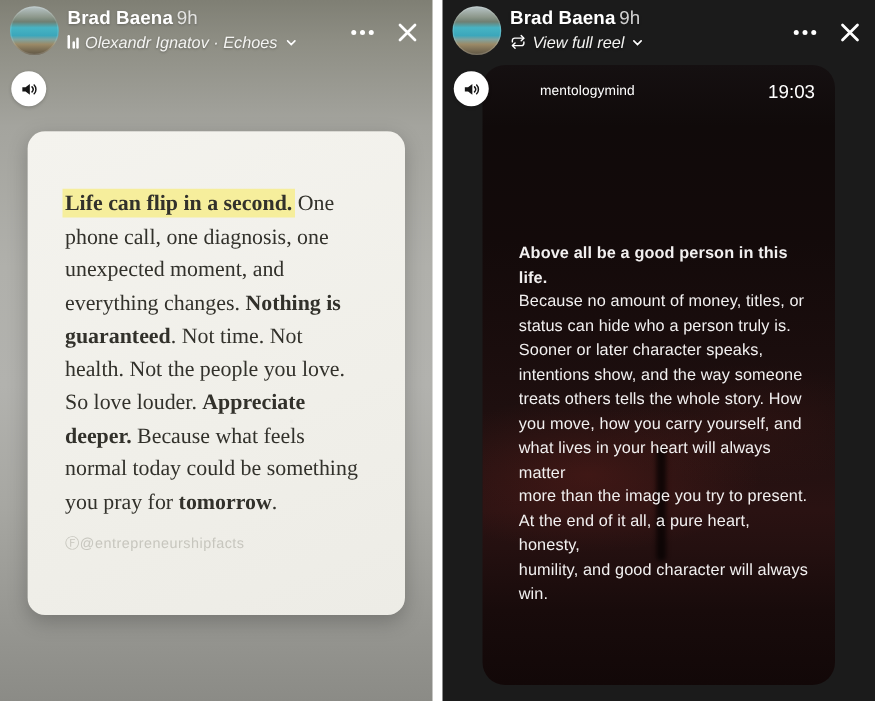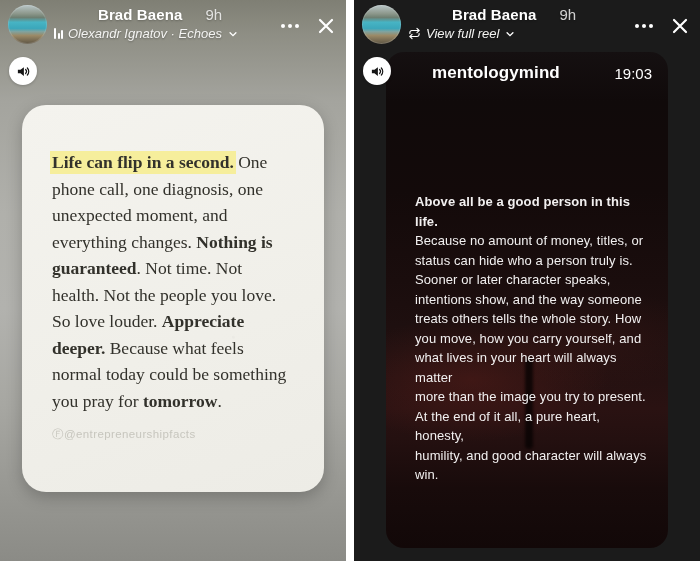--- a/index.html
+++ b/index.html
@@ -19,21 +19,21 @@
   .panel.right { background:#1b1b1b; }
 
   
   .story-header { position:absolute; top:0; left:0; right:0; height:52px; padding:5px 10px 0 8px; display:flex; align-items:flex-start; z-index:30; }
   .avatar {
     width:39px; height:39px; border-radius:50%; flex:0 0 39px; overflow:hidden;
     background:linear-gradient(180deg,#b9c6c8 0%,#8d988c 22%,#6f7f72 32%,#47b4c4 44%,#3ba7bb 60%,#7fa3a0 68%,#9b8a67 78%,#5d5443 100%);
     box-shadow:inset 0 0 0 1px rgba(255,255,255,.15);
   }
   .head-text { margin-left:7px; flex:1; min-width:0; }
-  .name-row { display:flex; align-items:baseline; gap:23px; line-height:20px;margin-left:44px; }
+  .name-row { display:flex; align-items:baseline; gap:3px; line-height:20px; }
   .author { color:#fff; font-size:15px; font-weight:700; letter-spacing:.1px; text-shadow:0 1px 2px rgba(0,0,0,.25); }
   .time { color:rgba(255,255,255,.8); font-size:15px; text-shadow:0 1px 2px rgba(0,0,0,.25); }
   .sub-row { display:flex; align-items:center; gap:5px; margin-top:1px; color:#f4f4f2; font-size:13px; text-shadow:0 1px 2px rgba(0,0,0,.3);font-style:italic; }
   .head-actions { display:flex; align-items:center; gap:15px; padding-top:11px; margin-left:6px; }
   .dots { display:flex; gap:3px; align-items:center; cursor:pointer; padding:4px 2px; }
   .dots i { width:4px; height:4px; border-radius:50%; background:#fff; display:block; }
   .close-x { width:20px; height:20px; cursor:pointer; display:block; }
 
   
   .music-bars { display:inline-flex; align-items:flex-end; gap:1.5px; height:11px; }
@@ -46,21 +46,21 @@
   .sound-btn { position:absolute; left:9px; top:57px; width:28px; height:28px; border-radius:50%; background:#fff; display:flex; align-items:center; justify-content:center; z-index:40; cursor:pointer; box-shadow:0 1px 3px rgba(0,0,0,.2); }
   .sound-btn svg { width:15px; height:15px; }
 
   
   .quote-card {
     position:absolute; left:22px; top:105px; width:302px; height:387px;
     background:#f2f1ec;
     background-image:radial-gradient(circle at 20% 30%, rgba(0,0,0,.015) 0 2px, transparent 3px),
                      radial-gradient(circle at 70% 60%, rgba(0,0,0,.02) 0 1px, transparent 2px),
                      linear-gradient(160deg,#f4f3ee 0%,#f0efe9 60%,#edece6 100%);
-    border-radius:24px; box-shadow:0 5px 16px rgba(0,0,0,.22); z-index:10;
+    border-radius:14px; box-shadow:0 5px 16px rgba(0,0,0,.22); z-index:10;
   }
   .quote-text {
     position:absolute; left:30px; right:24px; top:44px;
     font-family:"Liberation Serif","DejaVu Serif",serif;
     font-size:17.5px; line-height:26.5px; color:#32312b;
     white-space:pre-line;
   }
   .seg-bold { font-weight:700; }
   .seg-hl { background:#f6ee9c; box-decoration-break:clone; -webkit-box-decoration-break:clone; padding:1px 2px 2px 2px; margin:-1px -2px -2px -2px; }
   .watermark { position:absolute; left:30px; top:322px; font-size:11.5px; color:#c7c6be; letter-spacing:.4px; }
@@ -73,21 +73,21 @@
     background:linear-gradient(180deg,#151011 0%,#100a0a 10%,#130a0a 28%,#1a0d0d 46%,#201010 60%,#2a1212 72%,#241010 78%,#180b0b 88%,#120808 100%);
   }
   .reel-card .cloud {
     position:absolute; inset:0;
     background:radial-gradient(ellipse 70% 18% at 30% 66%, rgba(130,40,32,.28), transparent 70%),
                radial-gradient(ellipse 60% 14% at 75% 58%, rgba(90,30,25,.2), transparent 70%);
   }
   .silhouette { position:absolute; left:139px; top:305px; width:8px; height:92px; background:rgba(5,2,2,.75); border-radius:4px; filter:blur(1.5px); }
 
   .reel-head { position:absolute; left:0; right:0; top:0; height:42px; display:flex; align-items:center; padding:0 16px 0 46px; z-index:5; }
-  .reel-user { color:#fff; font-size:17px; font-weight:700; letter-spacing:.1px; flex:1; cursor:pointer; }
+  .reel-user { color:#fff; font-size:11px; font-weight:400; letter-spacing:.1px; flex:1; cursor:pointer; }
   .reel-time { color:#fff; font-size:15px; }
 
   .reel-body {
     position:absolute; left:29px; right:18px; top:140px; z-index:5;
     color:#f2f0f0; font-size:13px; line-height:19.5px; white-space:pre-line; letter-spacing:.1px;
   }
 
   
   .repost { width:13px; height:13px; }
 </style>

